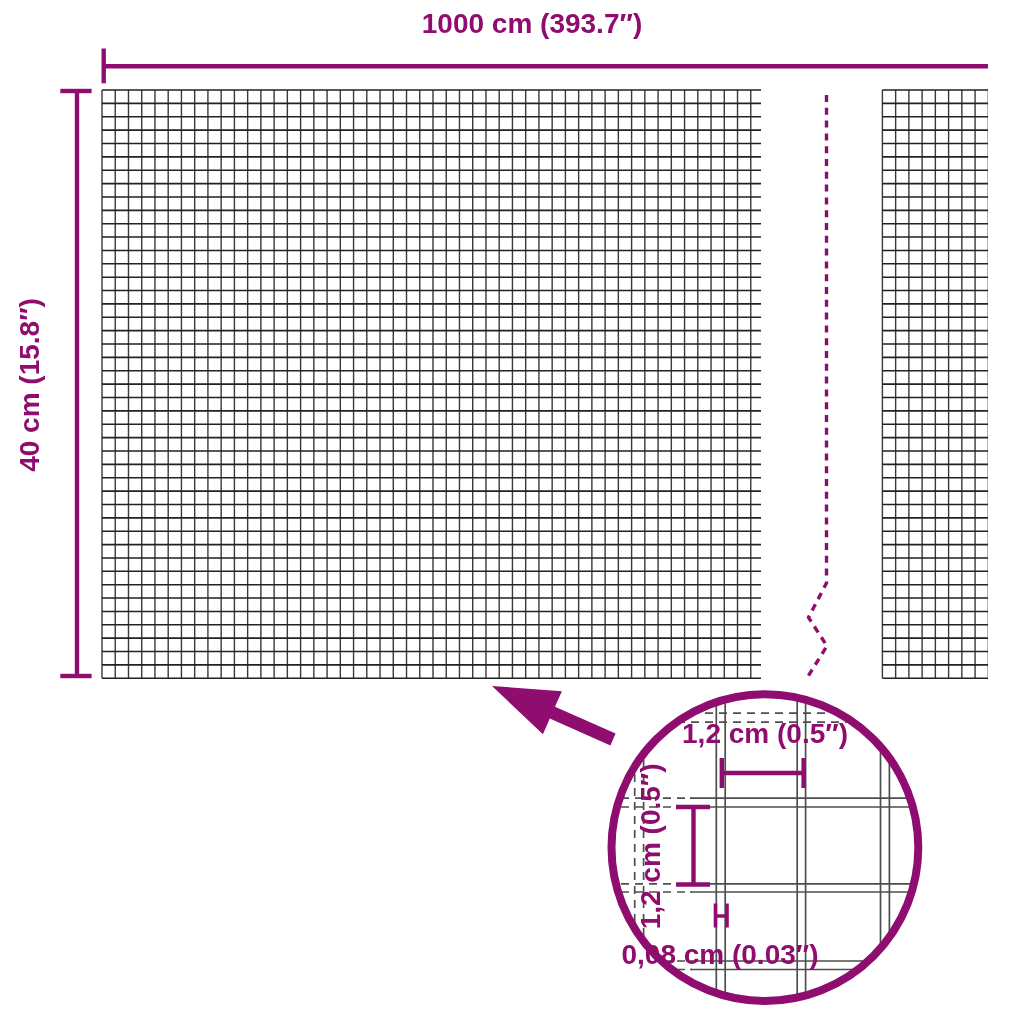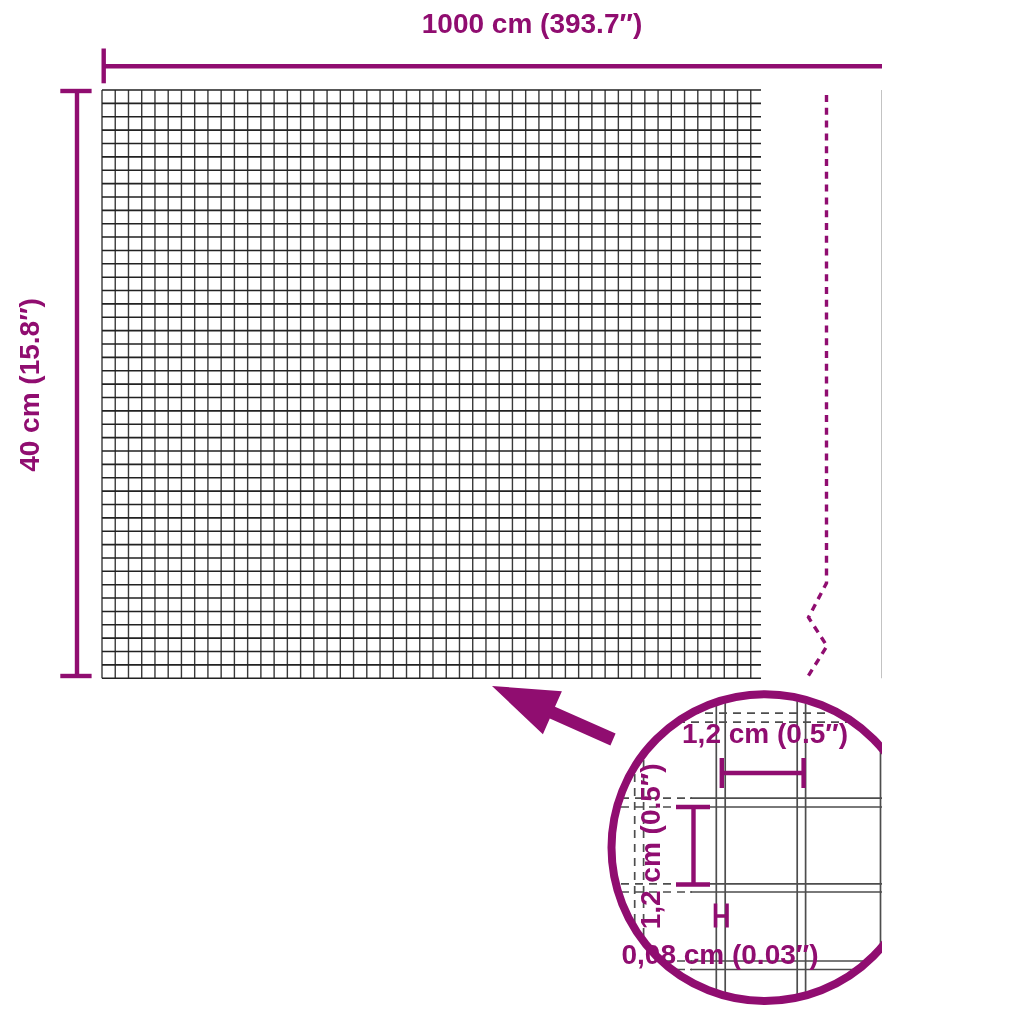--- a/index.html
+++ b/index.html
@@ -1,16 +1,16 @@
 <!DOCTYPE html>
 <html><head>
 <meta charset="utf-8">
 <style>
 html,body{margin:0;padding:0;background:#ffffff;}
-.page{position:relative;width:882px;height:1024px;background:#be185d;overflow:hidden;}
+.page{position:relative;width:988px;height:1024px;background:#be185d;overflow:hidden;}
 text{font-family:"Liberation Sans",sans-serif;font-weight:bold;fill:#900D70;}
 </style>
 </head>
 <body>
 <div class="page">
 <svg width="1024" height="1024" viewBox="0 0 1024 1024">
 
 <rect x="0" y="0" width="1024" height="1024" fill="#ffffff"></rect>
 
 <path d="M102 90 V678.28 M115.24 90 V678.28 M128.48 90 V678.28 M141.72 90 V678.28 M154.96 90 V678.28 M168.2 90 V678.28 M181.44 90 V678.28 M194.68 90 V678.28 M207.92 90 V678.28 M221.16 90 V678.28 M234.4 90 V678.28 M247.64 90 V678.28 M260.88 90 V678.28 M274.12 90 V678.28 M287.36 90 V678.28 M300.6 90 V678.28 M313.84 90 V678.28 M327.08 90 V678.28 M340.32 90 V678.28 M353.56 90 V678.28 M366.8 90 V678.28 M380.04 90 V678.28 M393.28 90 V678.28 M406.52 90 V678.28 M419.76 90 V678.28 M433 90 V678.28 M446.24 90 V678.28 M459.48 90 V678.28 M472.72 90 V678.28 M485.96 90 V678.28 M499.2 90 V678.28 M512.44 90 V678.28 M525.68 90 V678.28 M538.92 90 V678.28 M552.16 90 V678.28 M565.4 90 V678.28 M578.64 90 V678.28 M591.88 90 V678.28 M605.12 90 V678.28 M618.36 90 V678.28 M631.6 90 V678.28 M644.84 90 V678.28 M658.08 90 V678.28 M671.32 90 V678.28 M684.56 90 V678.28 M697.8 90 V678.28 M711.04 90 V678.28 M724.28 90 V678.28 M737.52 90 V678.28 M750.76 90 V678.28" stroke="#3a3a3a" stroke-width="1.4" fill="none"></path>

